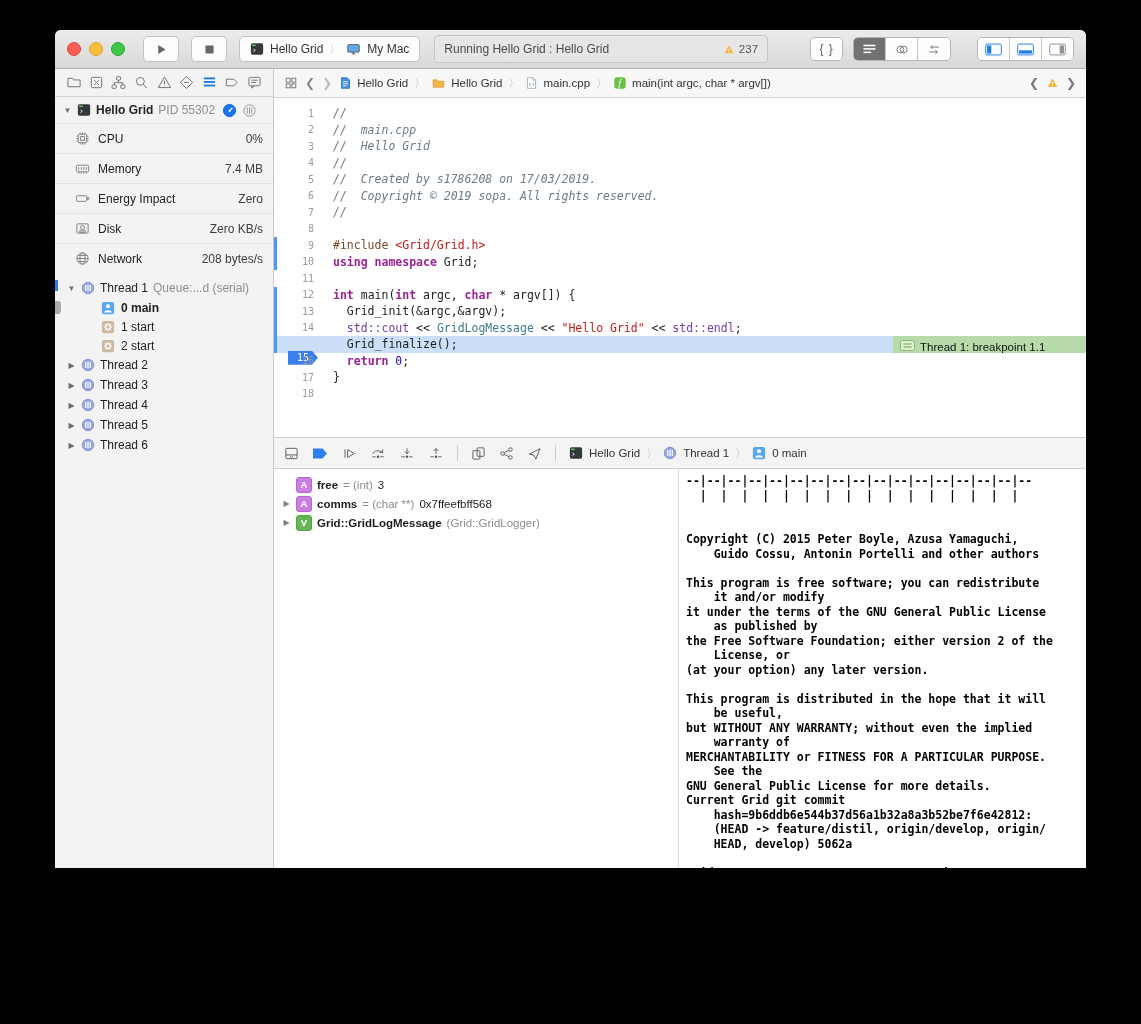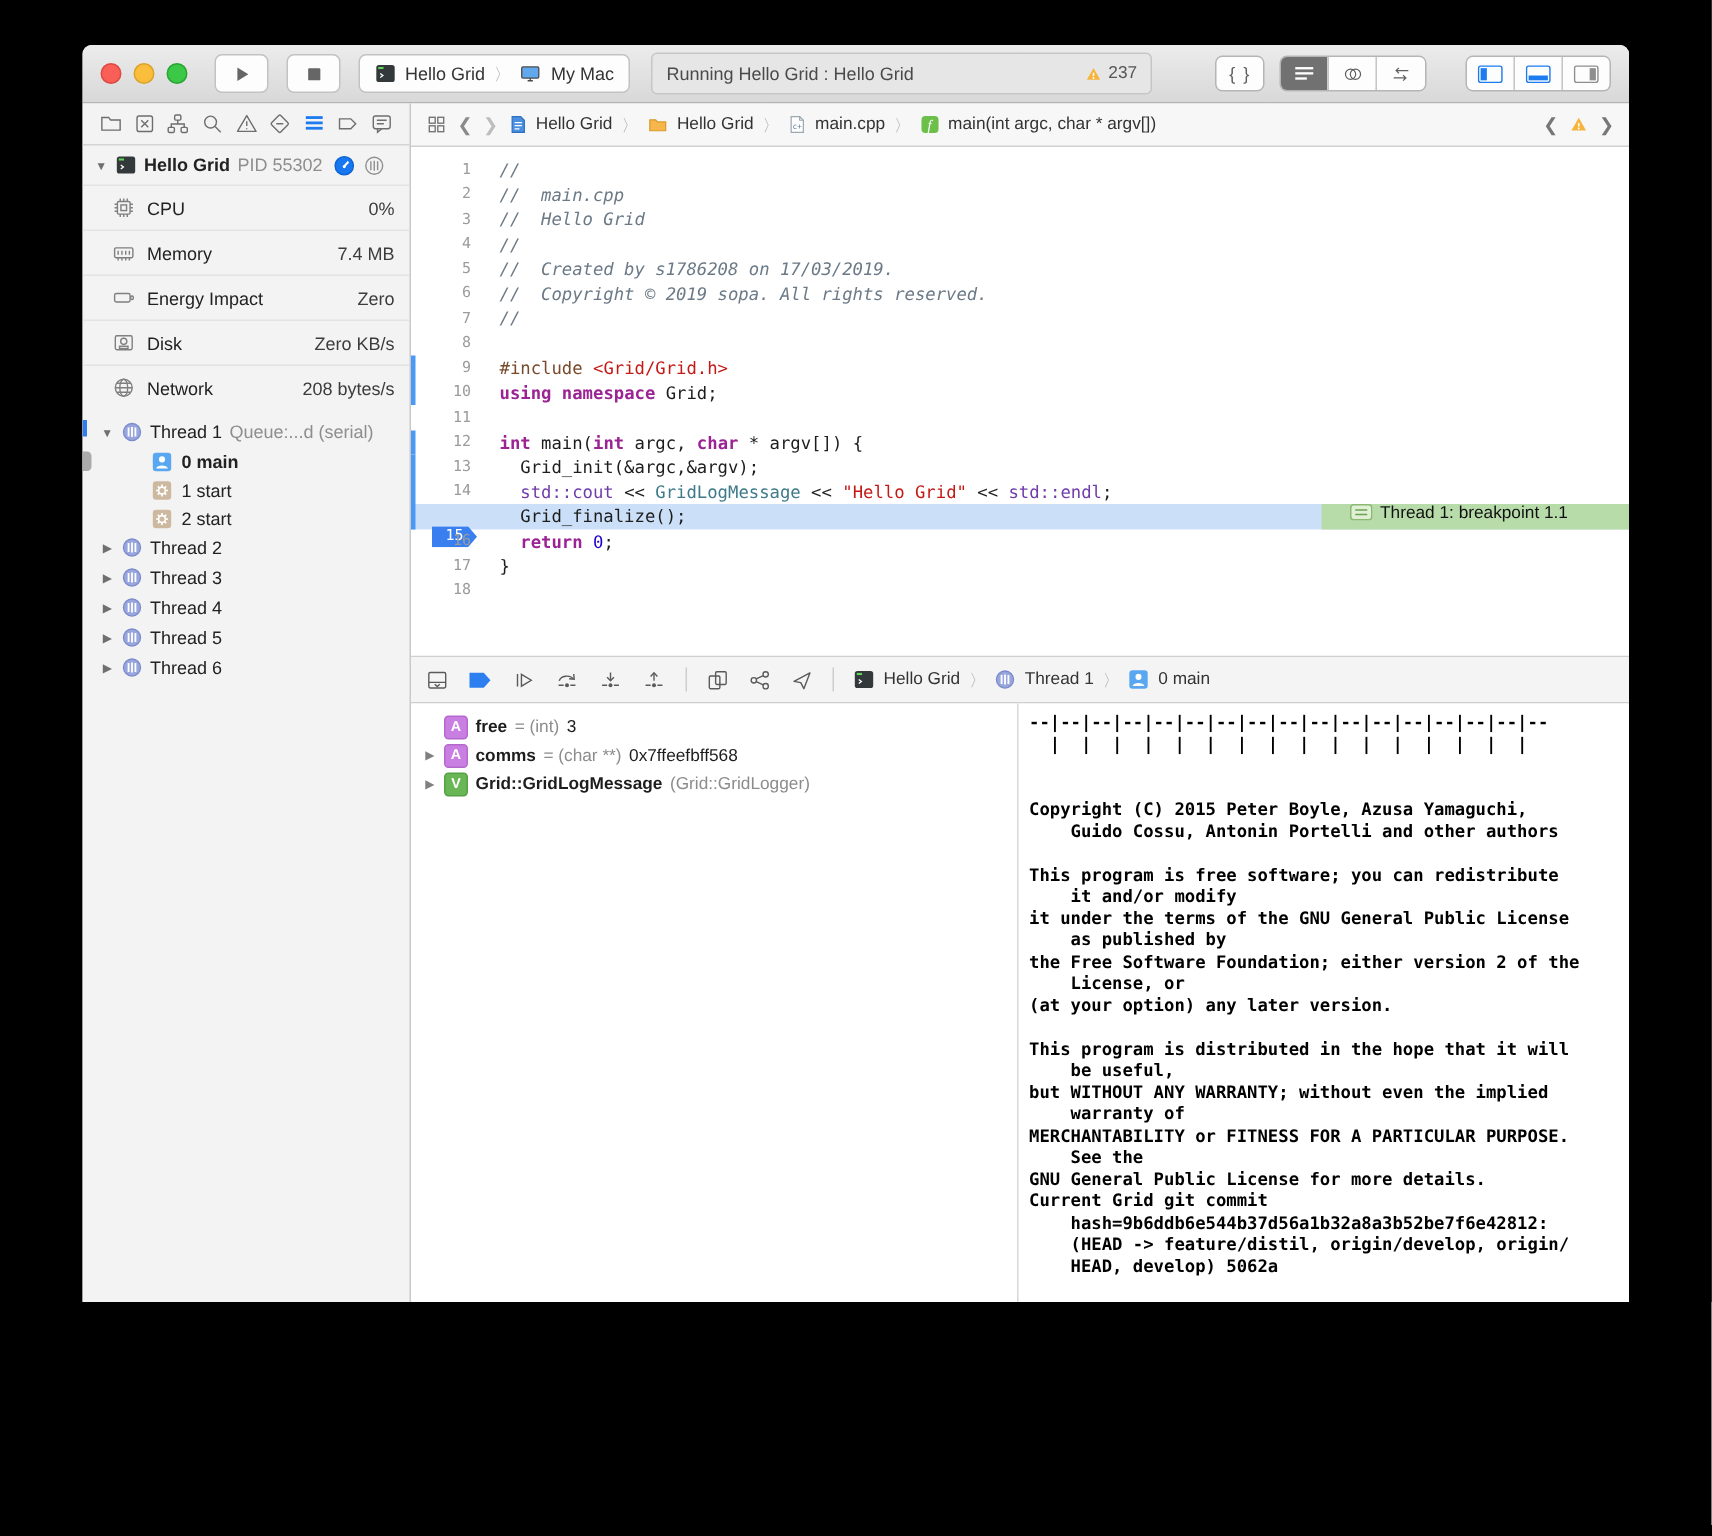--- a/index.html
+++ b/index.html
@@ -77,21 +77,21 @@
   .changebar{position:absolute;left:0;top:0;width:3px;height:100%;background:#4a9af5;}
   .gutter{width:40px;flex:0 0 40px;display:flex;justify-content:flex-end;align-items:center;
           padding-right:9px;color:#9b9b9b;font-size:10px;}
   .bp-badge{width:30px;height:14px;background:#3a7ff0;color:#fff;font-size:10px;display:flex;
             align-items:center;justify-content:center;clip-path:polygon(0 0,80% 0,100% 50%,80% 100%,0 100%);
             margin-right:-4px;margin-top:27px;}
   .code-text{white-space:pre;margin-left:10px;color:#1d1d1d;}
   .t-c{color:#6b7a86;font-style:italic}.t-k{color:#9b2393;font-weight:bold}.t-s{color:#c41a16}
   .t-p{color:#1d1d1d}.t-f{color:#703daa}.t-t{color:#3e7a8a}.t-n{color:#1c00cf}.t-d{color:#78492a}
   .bp-annot{position:absolute;right:0;top:0;height:100%;width:186px;background:#b7dcaa;display:flex;
-            align-items:flex-start;gap:5px;padding-left:19px;font-family:"Liberation Sans",sans-serif;
+            align-items:flex-end;gap:5px;padding-left:7px;font-family:"Liberation Sans",sans-serif;
             font-size:11.5px;color:#111;}
   
   .debugbar{height:30px;flex:0 0 30px;background:#f4f4f4;border-top:1px solid #cfcfcf;border-bottom:1px solid #cfcfcf;
             display:flex;align-items:center;padding:0 10px;gap:13px;color:#5a5a5a;font-size:11.5px;}
   .db-sep{width:1px;height:16px;background:#cdcdcd;}
   .db-crumb{display:flex;align-items:center;gap:6px;color:#333;white-space:nowrap;}
   
   .debug-area{flex:1;display:flex;min-height:0;background:#fff;}
   .vars{width:404px;flex:0 0 404px;border-right:1px solid #d8d8d8;padding-top:6px;font-size:11.5px;color:#1d1d1d;}
   .var-row{height:19px;display:flex;align-items:center;padding-left:8px;gap:5px;}

